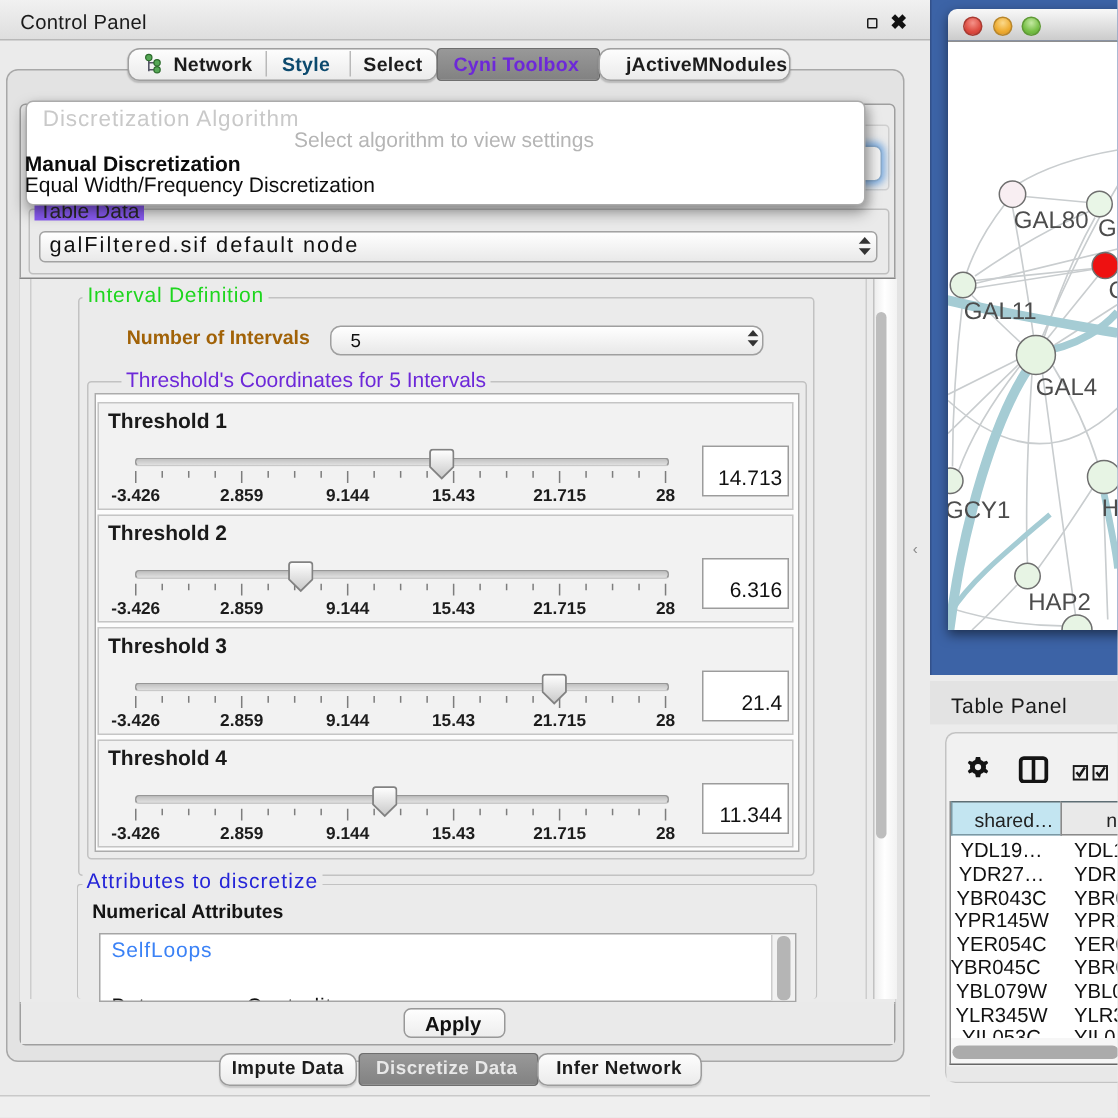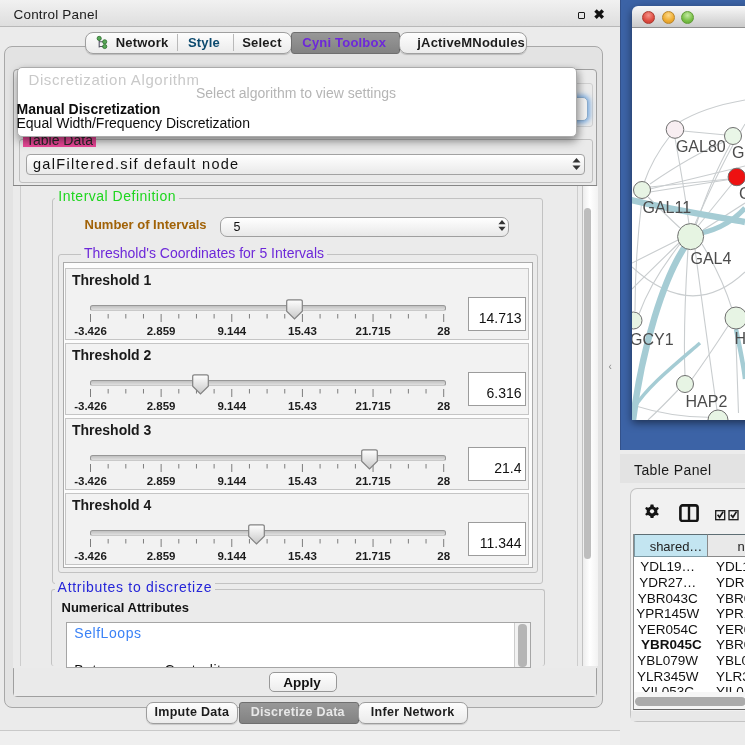--- a/index.html
+++ b/index.html
@@ -37,21 +37,21 @@
 <div class="abs" style="z-index:5;left:237px;top:35px;width:50px;text-align:center;font-size:13px;letter-spacing:0.2px;font-weight:600;color:#1c1c1c;">Select</div>
 <div class="abs" style="z-index:5;left:290.7px;top:32px;width:107px;height:20px;background:linear-gradient(#989898,#828282);border:1px solid #6f6f6f;border-radius:3px;"></div>
 <div class="abs" style="z-index:5;left:290.7px;top:35px;width:107px;text-align:center;font-size:13px;letter-spacing:0.2px;font-weight:600;color:#6d28d9;">Cyni Toolbox</div>
 <div class="abs" style="z-index:5;left:399px;top:32px;width:126px;height:20px;background:linear-gradient(#fdfdfd,#ebebeb);border:1px solid #9f9f9f;border-radius:8px;box-shadow:0 1px 1px rgba(0,0,0,0.18);"></div>
 <div class="abs" style="z-index:5;left:399px;top:35px;width:126px;text-align:right;font-size:13px;letter-spacing:0.2px;font-weight:600;color:#1c1c1c;">jActiveMNodules</div>
 
 <div class="gbox" style="left:19px;top:83px;width:572px;height:42px;border-color:#cfcfcf;"></div>
 <div class="abs" style="left:25.5px;top:96.5px;width:560px;height:22px;background:#f0f0f0;border:1px solid #89aacb;border-radius:5px;box-shadow:0 0 5px 2px rgba(95,155,220,0.8);"></div>
 
 <div class="gbox" style="left:19px;top:138.8px;width:572px;height:42px;border-color:#bfbfbf;"></div>
-<div class="gtitle" style="left:23px;top:134px;font-size:14px;color:#2a2a2a;background:#ec4899;">Table Data</div>
+<div class="gtitle" style="left:23px;top:134px;font-size:14px;color:#2a2a2a;background:#8b5cf6;">Table Data</div>
 <div class="abs" style="left:25.5px;top:153.9px;width:557px;height:19px;background:linear-gradient(#ffffff,#e9e9e9);border:1px solid #a2a2a2;border-radius:4px;"></div>
 <div class="abs" style="left:33px;top:156px;font-size:14.5px;letter-spacing:1.3px;color:#111;">galFiltered.sif default node</div>
 <svg class="abs" style="left:571px;top:158px;" width="11" height="12" viewBox="0 0 11 12">
   <path d="M5.5 0 L9.5 4.5 L1.5 4.5 Z" fill="#333"></path>
     <path d="M5.5 12 L9.5 7.5 L1.5 7.5 Z" fill="#333"></path>
 </svg>
 
 <div class="abs" style="left:13px;top:184.5px;width:584px;height:482px;background:#ebebeb;border-top:1px solid #868686;border-bottom:1px solid #a8a8a8;"></div>
 <div class="abs" style="left:19.5px;top:185.5px;width:556px;height:480px;border-left:1px solid #cdcdcd;border-right:1px solid #cdcdcd;"></div>
 
@@ -365,21 +365,21 @@
     <div style="position:absolute;left:0;top:2.8px;width:68px;text-align:center;">YDL19…</div>
     <div style="position:absolute;left:82.3px;top:2.8px;width:29px;">YDL1</div>
     <div style="position:absolute;left:0;top:18.4px;width:68px;text-align:center;">YDR27…</div>
     <div style="position:absolute;left:82.3px;top:18.4px;width:29px;">YDR2</div>
     <div style="position:absolute;left:0;top:34.0px;width:68px;text-align:center;">YBR043C</div>
     <div style="position:absolute;left:82.3px;top:34.0px;width:29px;">YBR0</div>
     <div style="position:absolute;left:0;top:49.6px;width:68px;text-align:center;">YPR145W</div>
     <div style="position:absolute;left:82.3px;top:49.6px;width:29px;">YPR1</div>
     <div style="position:absolute;left:0;top:65.2px;width:68px;text-align:center;">YER054C</div>
     <div style="position:absolute;left:82.3px;top:65.2px;width:29px;">YER0</div>
-    <div style="position:absolute;left:0;top:80.8px;width:68px;text-align:right;font-weight:bold;">YBR045C</div>
+    <div style="position:absolute;left:0;top:80.8px;width:68px;text-align:left;">YBR045C</div>
     <div style="position:absolute;left:82.3px;top:80.8px;width:29px;">YBR0</div>
     <div style="position:absolute;left:0;top:96.4px;width:68px;text-align:center;">YBL079W</div>
     <div style="position:absolute;left:82.3px;top:96.4px;width:29px;">YBL0</div>
     <div style="position:absolute;left:0;top:112.0px;width:68px;text-align:center;">YLR345W</div>
     <div style="position:absolute;left:82.3px;top:112.0px;width:29px;">YLR3</div>
     <div style="position:absolute;left:0;top:127.6px;width:68px;text-align:center;">YIL053C</div>
     <div style="position:absolute;left:82.3px;top:127.6px;width:29px;">YIL0</div>
   </div>
 <div class="abs" style="left:633.7px;top:534.3px;width:72.3px;height:21.2px;background:#c3e5f1;border:1px solid #7b98a3;border-top-color:#5e6e74;"></div>
 <div class="abs" style="left:639px;top:539px;width:74px;text-align:center;font-size:13px;color:#222;">shared…</div>

